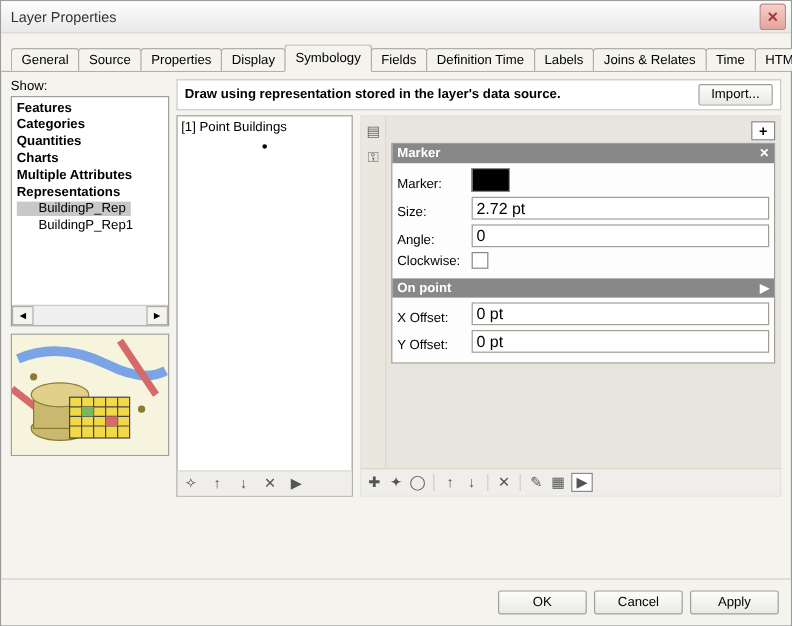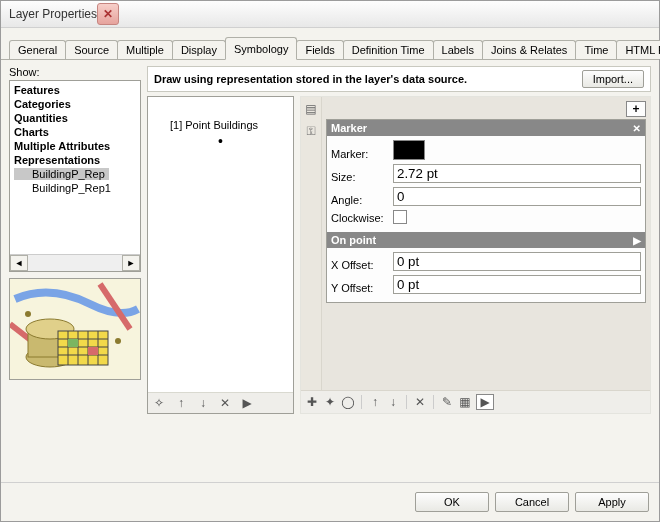--- a/index.html
+++ b/index.html
@@ -1,17 +1,17 @@
 <!DOCTYPE html>
 <html><head>
 <meta charset="utf-8">
 <style>
 html,body{margin:0;padding:0;font-family:Tahoma,Arial,sans-serif;font-size:11px;color:#000;background:#fff}
 .window{width:660px;height:522px;box-sizing:border-box;background:#f4f3ee;border:1px solid #9b9b9b;position:relative;display:flex;flex-direction:column}
-.titlebar{height:26px;background:linear-gradient(#fdfdfd,#e8e8e8);border-bottom:1px solid #d0d0d0;display:flex;align-items:center;padding:0 4px;}
+.titlebar{height:26px;background:linear-gradient(#fdfdfd,#e8e8e8);border-bottom:1px solid #d0d0d0;display:flex;align-items:center;padding:0 4px;justify-content:space-between}
 .title{font-size:12px;color:#333;padding-left:4px}
 .close-btn{width:20px;height:20px;background:linear-gradient(#f7cfc9,#e6a39d);border:1px solid #c68580;border-radius:3px;display:flex;align-items:center;justify-content:center;color:#a33;font-weight:bold;font-size:12px}
 .tabstrip{display:flex;align-items:flex-end;padding:8px 8px 0 8px;gap:0;border-bottom:1px solid #b0b0a8;background:#f4f3ee}
 .tab{padding:3px 8px;border:1px solid #b0b0a8;border-bottom:none;border-radius:3px 3px 0 0;background:#f4f3ee;margin-right:-1px;position:relative;white-space:nowrap}
 .tab.active{background:#f4f3ee;border-bottom:1px solid #f4f3ee;padding-top:5px;padding-bottom:4px;top:1px;z-index:2;font-weight:normal}
 .body{flex:1;display:flex;padding:6px 8px 8px 8px;gap:6px}
 .left-col{width:132px;display:flex;flex-direction:column}
 .show-label{margin-bottom:2px}
 .tree{flex:0 0 auto;height:190px;border:1px solid #9f9f98;background:#fff;overflow:hidden;position:relative}
 .tree-inner{padding:2px 4px}
@@ -22,21 +22,21 @@
 .tree-scroll{position:absolute;bottom:0;left:0;right:0;height:16px;background:#efefef;border-top:1px solid #ccc;display:flex;align-items:center;justify-content:space-between}
 .scroll-btn{width:16px;height:14px;border:1px solid #b0b0a8;background:#f4f3ee;display:flex;align-items:center;justify-content:center;font-size:9px}
 .preview{margin-top:6px;border:1px solid #9f9f98;height:100px;background:#fff;position:relative;overflow:hidden}
 .preview svg{width:100%;height:100%}
 .right-col{flex:1;display:flex;flex-direction:column;min-width:0}
 .desc-row{display:flex;align-items:center;gap:6px;border:1px solid #c9c9c0;background:#fff;padding:3px 6px;margin-bottom:4px}
 .desc-text{flex:1;font-weight:bold}
 .btn{border:1px solid #9f9f98;background:linear-gradient(#fdfdfd,#e9e9e4);padding:2px 10px;border-radius:2px}
 .main-panels{flex:1;display:flex;gap:6px;min-height:0}
 .rule-list{width:145px;border:1px solid #9f9f98;background:#fff;display:flex;flex-direction:column}
-.rule-list-body{flex:1;padding:20px}
+.rule-list-body{flex:1;padding:1px}
 .rule-item{padding:2px}
 .rule-swatch{text-align:center;font-size:14px;line-height:8px;padding-top:4px}
 .rule-toolbar{height:20px;border-top:1px solid #d9d9d0;background:#efeeea;display:flex;align-items:center;gap:8px;padding:0 4px}
 .tb-icon{width:14px;height:14px;display:flex;align-items:center;justify-content:center;color:#555;font-size:12px}
 .prop-panel{flex:1;border:1px solid #e4e4de;background:#e8e5de;display:flex;flex-direction:column;min-width:0}
 .prop-body{flex:1;display:flex;min-height:0}
 .side-icons{width:20px;background:#eae7df;border-right:1px solid #d9d6cd;display:flex;flex-direction:column;align-items:center;padding-top:4px;gap:6px}
 .side-icon{width:16px;height:16px;display:flex;align-items:center;justify-content:center;font-size:12px;color:#666}
 .props-main{flex:1;padding:4px;display:flex;flex-direction:column;min-width:0;background:#e8e5de}
 .add-btn-row{display:flex;justify-content:flex-end;padding-bottom:2px}
@@ -62,21 +62,21 @@
 <div class="window">
 <div class="titlebar">
   <span class="title">Layer Properties</span>
   <div class="close-btn">
         <span>✕</span>
       </div>
 </div>
 <div class="tabstrip">
   <div class="tab">General</div>
   <div class="tab">Source</div>
-  <div class="tab">Multiple</div>
+  <div class="tab">Properties</div>
   <div class="tab">Display</div>
   <div class="tab active">Symbology</div>
   <div class="tab">Fields</div>
   <div class="tab">Definition Time</div>
   <div class="tab">Labels</div>
   <div class="tab">Joins &amp; Relates</div>
   <div class="tab">Time</div>
   <div class="tab">HTML Popup</div>
 </div>
 <div class="body">

